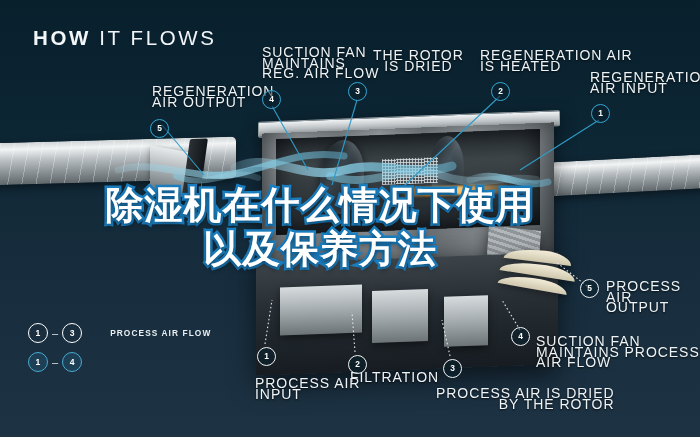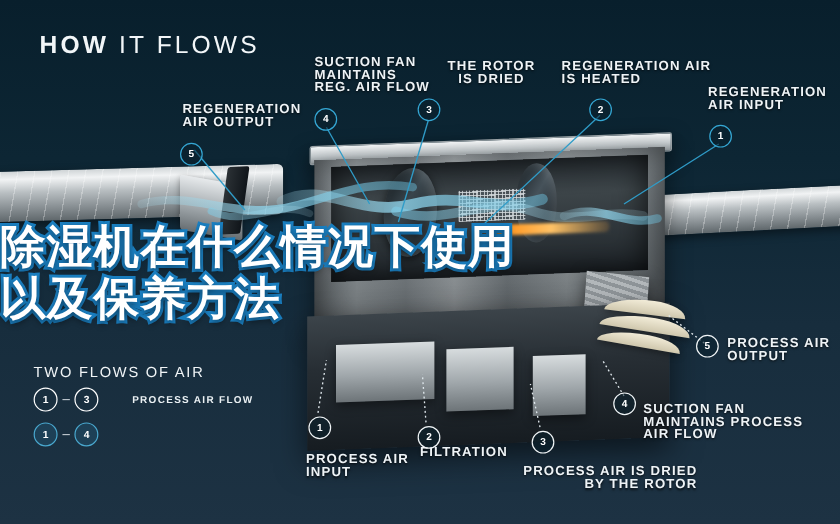--- a/index.html
+++ b/index.html
@@ -116,21 +116,21 @@
   
   .flowwrap{position:absolute;left:0;top:0;width:700px;height:437px;}
   
   .hdr{
     position:absolute;left:33px;top:26px;
     font-size:20.5px;letter-spacing:2.6px;color:#f2f6f8;white-space:nowrap;
   }
   .hdr b{font-weight:700;}
   .hdr span{font-weight:300;}
   .lbl{
-    position:absolute;color:#eef3f6;font-size:11px;font-weight:700;
+    position:absolute;color:#eef3f6;font-size:14px;font-weight:400;
     letter-spacing:.95px;line-height:10.6px;text-transform:uppercase;
     text-shadow:0 1px 2px rgba(0,0,0,.75);white-space:pre-line;
   }
   .marker{
     position:absolute;width:17px;height:17px;border-radius:50%;
     display:flex;align-items:center;justify-content:center;
     font-size:8.4px;font-weight:700;color:#fff;line-height:1;
     background:rgba(10,32,45,.55);
   }
   .marker.w{border:1.3px solid #f0f4f6;}
@@ -148,21 +148,21 @@
   }
   .lm{
     width:18px;height:18px;border-radius:50%;display:flex;
     align-items:center;justify-content:center;font-size:8.6px;
     font-weight:700;color:#fff;line-height:1;
   }
   .lm.w{border:1.4px solid #ffffff;}
   .lm.b{border:1.4px solid #4aa9d0;background:rgba(40,110,150,.25);}
   
   .cn{
-    position:absolute;left:0;top:0;width:640px;text-align:left;
+    position:absolute;left:0;top:0;width:640px;text-align:center;
     font-family:"DejaVu Sans", sans-serif;
     font-weight:700;font-size:38px;line-height:44px;letter-spacing:1px;
     color:#ffffff;
     -webkit-text-stroke:5px #1a7fc1;
     paint-order:stroke fill;
     text-shadow:0 3px 5px rgba(0,0,0,.45);
   }
   .cn .l1{display:block;}
   .cn .l2{display:block;}
   .cnwrap{position:absolute;left:0;top:183px;width:700px;}
@@ -243,21 +243,21 @@
 
   <div class="lbl" style="left:262px;top:47px;">SUCTION FAN
 MAINTAINS
 REG. AIR FLOW</div>
   <div class="marker b" style="left:262px;top:90px;">4</div>
 
   <div class="lbl" style="left:373px;top:50px;text-align:center;">THE ROTOR
 IS DRIED</div>
   <div class="marker b" style="left:348px;top:82px;">3</div>
 
-  <div class="lbl" style="left:468px;top:50px;">REGENERATION AIR
+  <div class="lbl" style="left:480px;top:50px;">REGENERATION AIR
 IS HEATED</div>
   <div class="marker b" style="left:491px;top:82px;">2</div>
 
   <div class="lbl" style="left:590px;top:72px;">REGENERATION
 AIR INPUT</div>
   <div class="marker b" style="left:591px;top:104px;">1</div>
 
   <div class="lbl" style="left:606px;top:281px;">PROCESS AIR
 OUTPUT</div>
   <div class="marker w" style="left:580px;top:279px;">5</div>
@@ -271,21 +271,20 @@
 BY THE ROTOR</div>
   <div class="marker w" style="left:443px;top:359px;">3</div>
 
   <div class="lbl" style="left:350px;top:372px;">FILTRATION</div>
   <div class="marker w" style="left:348px;top:355px;">2</div>
 
   <div class="lbl" style="left:255px;top:378px;">PROCESS AIR
 INPUT</div>
   <div class="marker w" style="left:257px;top:347px;">1</div>
 
-  <div class="legend-title">TWO FLOWS OF AIR</div>
 
   <div class="legend-row" style="left:28px;top:323px;">
     <div class="lm w">1</div>
     <div class="dash">–</div>
     <div class="lm w">3</div>
     <div class="ltext">PROCESS AIR FLOW</div>
   </div>
 
   <div class="legend-row" style="left:28px;top:352px;">
     <div class="lm b">1</div>

